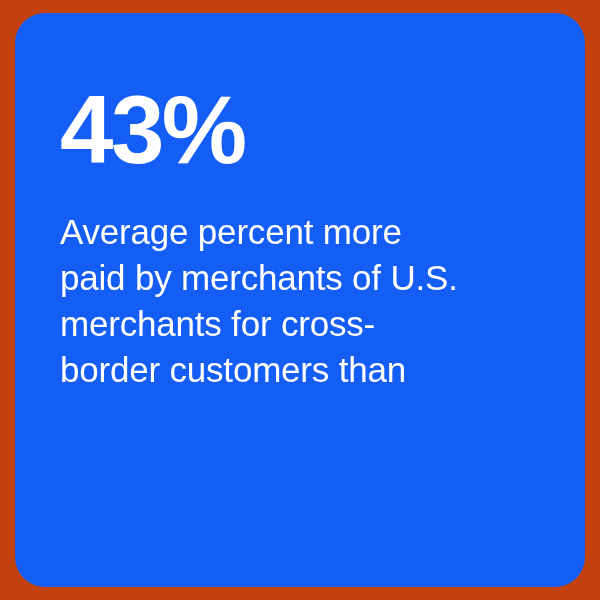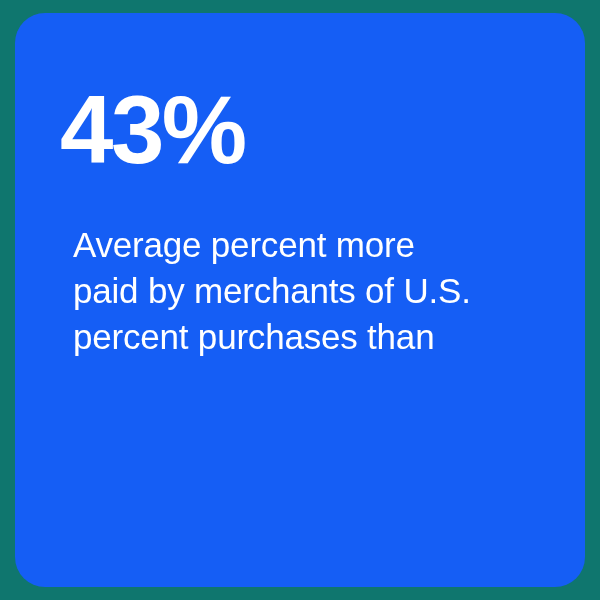--- a/index.html
+++ b/index.html
@@ -13,21 +13,21 @@
     background: #ffffff;
     font-family: "Liberation Sans", sans-serif;
     -webkit-font-smoothing: antialiased;
     overflow: hidden;
   }
 
   .stage {
     position: relative;
     width: 600px;
     height: 600px;
-    background: #0f766e;
+    background: #c2410c;
   }
 
   .stat-card {
     position: absolute;
     left: 15px;
     top: 13px;
     width: 570px;
     height: 574px;
     background: #155EF5;
     border-radius: 30px;
@@ -55,21 +55,21 @@
     line-height: 110px;
     letter-spacing: -2.5px;
     white-space: nowrap;
   }
 
   .stat-description {
     position: absolute;
     left: 0;
     top: 196px;
     right: 0;
-    margin: 13px;
+    margin: 0;
     color: #ffffff;
     font-family: "Liberation Sans", sans-serif;
     font-size: 35px;
     font-weight: 400;
     line-height: 46px;
     letter-spacing: -0.2px;
   }
 
   .stat-description .desc-line {
     display: block;
@@ -82,19 +82,20 @@
 <div class="stage">
 
   <div class="stat-card" style="background: rgb(21, 94, 245); border-radius: 30px;">
     <div class="card-inner">
 
       <div class="stat-figure" style="color: rgb(255, 255, 255);">43%</div>
 
       <div class="stat-description" style="color: rgb(255, 255, 255);">
         <span class="desc-line">Average percent more</span>
         <span class="desc-line">paid by merchants of U.S.</span>
-        <span class="desc-line">percent purchases than</span>
+        <span class="desc-line">merchants for cross-</span>
+        <span class="desc-line">border customers than</span>
       </div>
 
     </div>
   </div>
 
 </div>
 
 </body></html>

